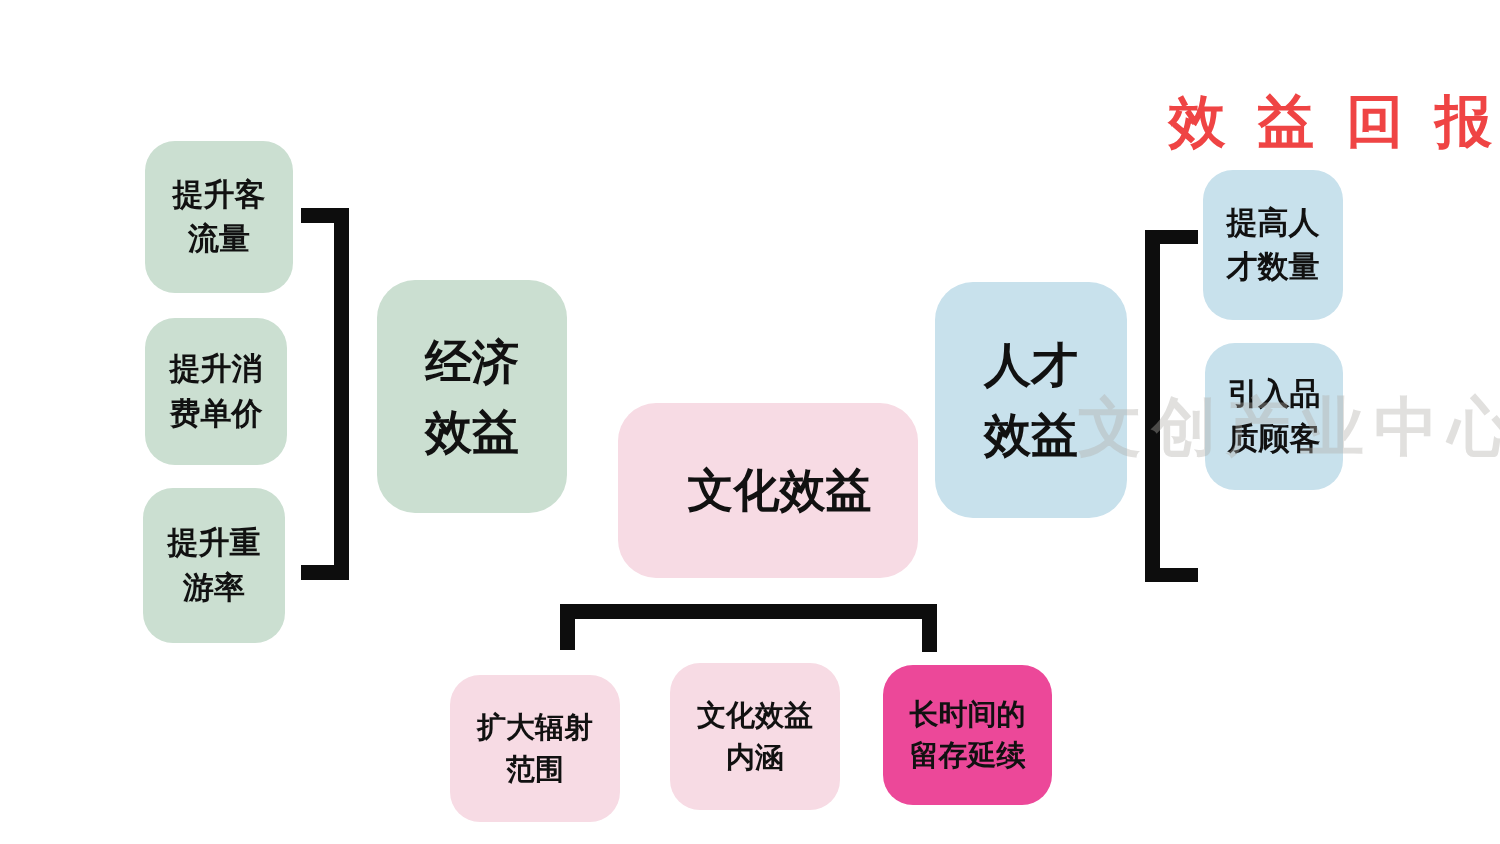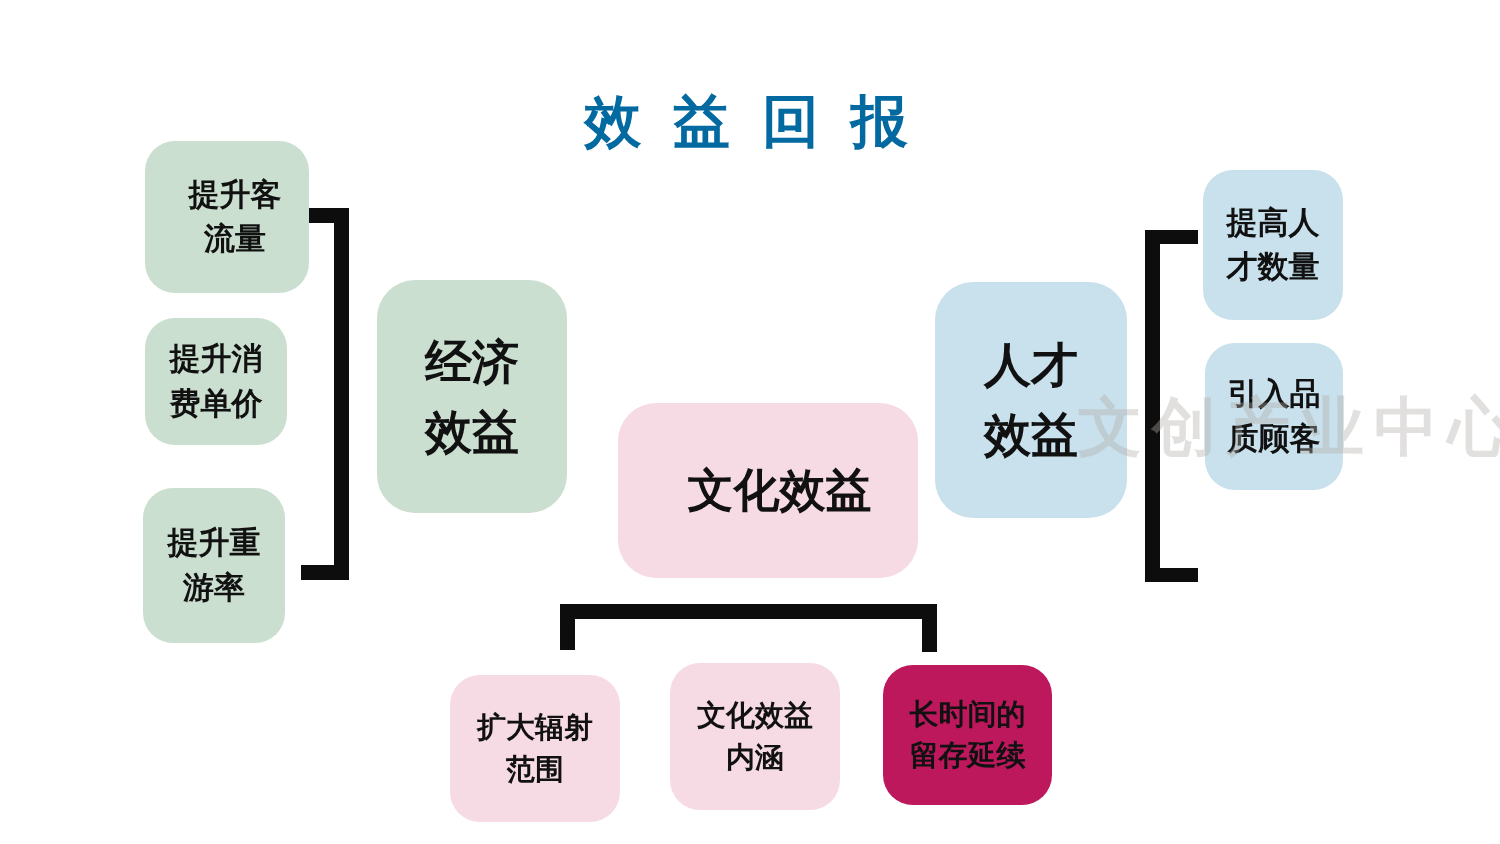--- a/index.html
+++ b/index.html
@@ -17,22 +17,22 @@
     text-align:center;font-weight:bold;white-space:pre-line;z-index:10;
   }
   .small{border-radius:30px;font-size:31px;line-height:1.42;}
   .big{border-radius:38px;font-size:47px;line-height:1.48;}
   .bar{position:absolute;z-index:5;}
   .watermark{
     position:absolute;left:1078px;top:384px;z-index:30;font-size:64px;
     font-weight:bold;letter-spacing:10px;white-space:pre;pointer-events:none;
   }
   
-  .p-eco-i0{left:145px;top:141px;width:148px;height:152px;padding-left:16px;}
-  .p-eco-i1{left:145px;top:318px;width:142px;height:127px;}
+  .p-eco-i0{left:145px;top:141px;width:148px;height:152px;}
+  .p-eco-i1{left:145px;top:318px;width:142px;height:147px;}
   .p-eco-i2{left:143px;top:488px;width:142px;height:155px;}
   .p-eco-main{left:377px;top:280px;width:190px;height:233px;}
   .p-lb-v{left:334px;top:208px;width:15px;height:372px;}
   .p-lb-t{left:301px;top:208px;width:48px;height:15px;}
   .p-lb-b{left:301px;top:565px;width:48px;height:15px;}
   
   .p-cul-main{left:618px;top:403px;width:277px;height:175px;font-size:46px;}
   .p-bb-h{left:560px;top:604px;width:377px;height:15px;}
   .p-bb-l{left:560px;top:604px;width:15px;height:46px;}
   .p-bb-r{left:922px;top:604px;width:15px;height:48px;}
@@ -46,21 +46,21 @@
   .p-rb-b{left:1145px;top:568px;width:53px;height:14px;}
   .p-tal-i0{left:1203px;top:170px;width:140px;height:150px;}
   .p-tal-i1{left:1205px;top:343px;width:138px;height:147px;}
   .p-tal-i2{left:1200px;top:517px;width:143px;height:150px;}
 </style>
 </head>
 <body>
 
 <div class="stage">
 
-  <div class="title" style="color: #0369a1;">效 益 回 报</div>
+  <div class="title" style="color: #ef4444; text-align: right;">效 益 回 报</div>
 
   <div class="node small p-eco-i0" style="background-color: rgb(203, 223, 209);">提升客
 流量</div>
   <div class="node small p-eco-i1" style="background-color: rgb(203, 223, 209);">提升消
 费单价</div>
   <div class="node small p-eco-i2" style="background-color: rgb(203, 223, 209);">提升重
 游率</div>
 
   <div class="bar p-lb-v" style="background-color: rgb(13, 13, 13);"></div>
   <div class="bar p-lb-t" style="background-color: rgb(13, 13, 13);"></div>
@@ -72,21 +72,21 @@
   <div class="node big p-cul-main" style="background-color: rgb(247, 219, 228); padding-left: 23px;">文化效益</div>
 
   <div class="bar p-bb-h" style="background-color: rgb(13, 13, 13);"></div>
   <div class="bar p-bb-l" style="background-color: rgb(13, 13, 13);"></div>
   <div class="bar p-bb-r" style="background-color: rgb(13, 13, 13);"></div>
 
   <div class="node small p-cul-i0" style="background-color: rgb(247, 219, 228);">扩大辐射
 范围</div>
   <div class="node small p-cul-i1" style="background-color: rgb(247, 219, 228);">文化效益
 内涵</div>
-  <div class="node small p-cul-i2" style="background-color: #be185d;">长时间的
+  <div class="node small p-cul-i2" style="background-color: #ec4899;">长时间的
 留存延续</div>
 
   <div class="node big p-tal-main" style="background-color: rgb(200, 225, 236);">人才
 效益</div>
 
   <div class="bar p-rb-v" style="background-color: rgb(13, 13, 13);"></div>
   <div class="bar p-rb-t" style="background-color: rgb(13, 13, 13);"></div>
   <div class="bar p-rb-b" style="background-color: rgb(13, 13, 13);"></div>
 
   <div class="node small p-tal-i0" style="background-color: rgb(200, 225, 236);">提高人

